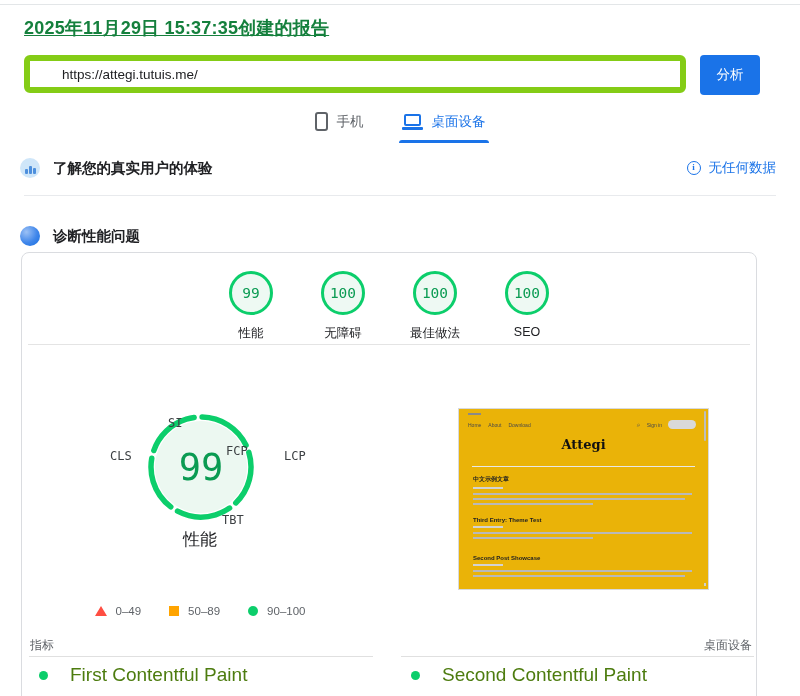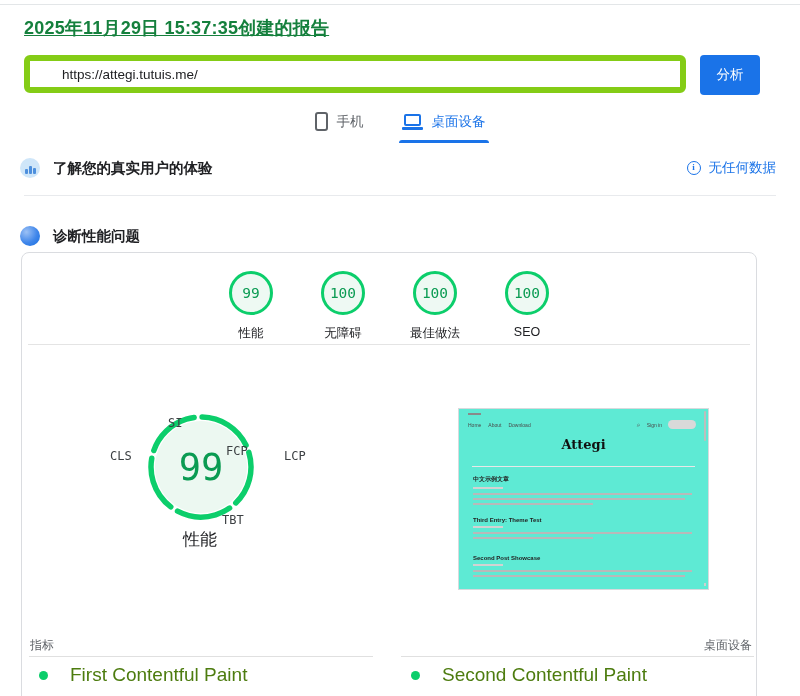--- a/index.html
+++ b/index.html
@@ -68,21 +68,21 @@
   .disclaimer { position:absolute; left:14px; top:306px; width:332px; text-align:center; font-size:11.5px;
     line-height:16px; color:#80868b; }
   .disclaimer a { color:#1a73e8; text-decoration:none; cursor:pointer; }
 
   .legend { position:absolute; left:0; top:352px; width:356px; display:flex; justify-content:center; gap:28px; align-items:center; }
   .legend-item { display:flex; align-items:center; gap:9px; font-size:11.5px; color:#5f6368; }
   .shape-triangle { width:0; height:0; border-left:6px solid transparent; border-right:6px solid transparent; border-bottom:10px solid #ff4e42; }
   .shape-square { width:10px; height:10px; background:#ffa400; }
   .shape-circle { width:10px; height:10px; border-radius:50%; background:#0cce6b; }
 
-  .thumb { position:absolute; left:436px; top:155px; width:251px; height:182px; border:1px solid #d8dadd; background:#5eead4; overflow:hidden; cursor:pointer; }
+  .thumb { position:absolute; left:436px; top:155px; width:251px; height:182px; border:1px solid #d8dadd; background:#eab308; overflow:hidden; cursor:pointer; }
   .thumb .logo-dash { position:absolute; top:4px; left:9px; width:13px; height:2px; background:#8a8a8a; }
   .thumb .navbar { position:absolute; top:11px; left:9px; right:12px; display:flex; justify-content:space-between; align-items:center; }
   .thumb .nav-left { display:flex; gap:7px; font-size:5px; color:#4a4a4a; }
   .thumb .nav-right { display:flex; align-items:center; gap:6px; font-size:5px; color:#4a4a4a; }
   .thumb .search-glyph { font-size:7px; color:#555; line-height:6px; }
   .thumb .pill { width:28px; height:9px; background:#d9d9d9; border-radius:5px; }
   .thumb .site-title { position:absolute; top:28px; left:0; width:100%; text-align:center;
     font-family:"DejaVu Serif", serif; font-weight:700; font-size:13px; color:#111; }
   .thumb .thumb-divider { position:absolute; top:57px; left:13px; right:13px; height:1px; background:#e8e8e8; }
   .thumb .post { position:absolute; left:14px; right:16px; }
@@ -198,20 +198,34 @@
     </svg>
     <div class="gauge-score">99</div>
     <span class="gauge-metric gm-si">SI</span>
     <span class="gauge-metric gm-fcp">FCP</span>
     <span class="gauge-metric gm-cls">CLS</span>
     <span class="gauge-metric gm-lcp">LCP</span>
     <span class="gauge-metric gm-tbt">TBT</span>
     <div class="gauge-label">性能</div>
 
 
+    <div class="legend">
+      <div class="legend-item">
+        <span class="shape-triangle"></span>
+        <span>0–49</span>
+      </div>
+      <div class="legend-item">
+        <span class="shape-square"></span>
+        <span>50–89</span>
+      </div>
+      <div class="legend-item">
+        <span class="shape-circle"></span>
+        <span>90–100</span>
+      </div>
+    </div>
 
     <div class="thumb">
       <div class="logo-dash"></div>
       <div class="navbar">
         <div class="nav-left">
           <span>Home</span>
           <span>About</span>
           <span>Download</span>
         </div>
         <div class="nav-right">

